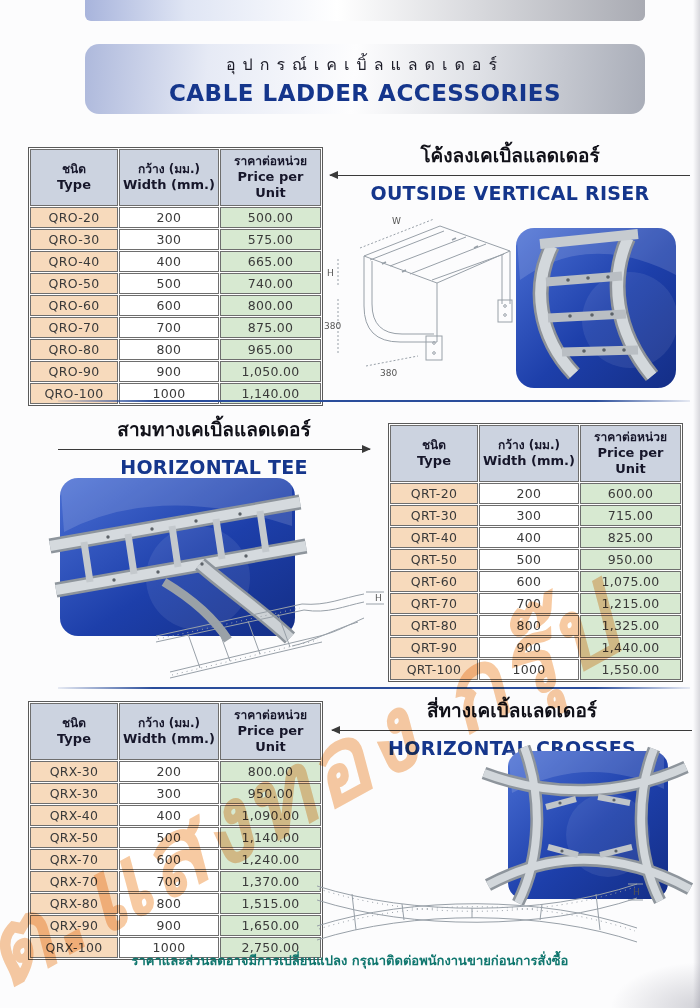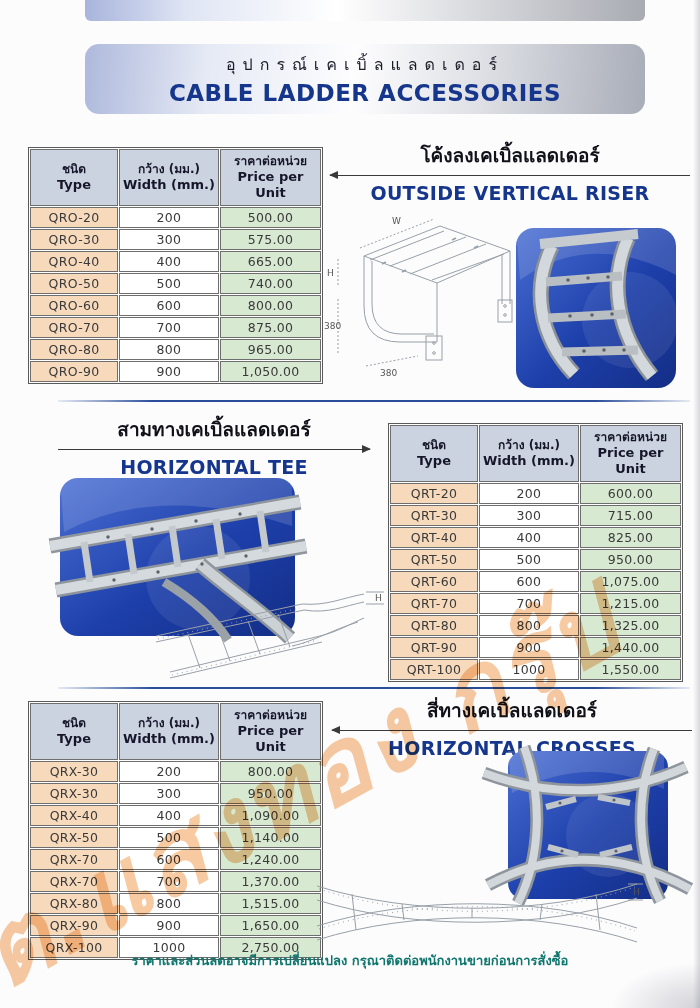--- a/index.html
+++ b/index.html
@@ -114,20 +114,25 @@
           </tr>
           <tr>
             <td class="c-type">QRO-80</td>
             <td class="c-width">800</td>
             <td class="c-price">965.00</td>
           </tr>
           <tr>
             <td class="c-type">QRO-90</td>
             <td class="c-width">900</td>
             <td class="c-price">1,050.00</td>
+          </tr>
+          <tr>
+            <td class="c-type">QRO-100</td>
+            <td class="c-width">1000</td>
+            <td class="c-price">1,140.00</td>
           </tr>
         </tbody>
     </table>
   </div>
 
   <div class="sec-title" style="left:330px;top:140px;width:360px;">
     <div class="sec-thai">โค้งลงเคเบิ้ลแลดเดอร์</div>
     <div class="arrow left">
         <span class="line"></span>
         <span class="head"></span>

